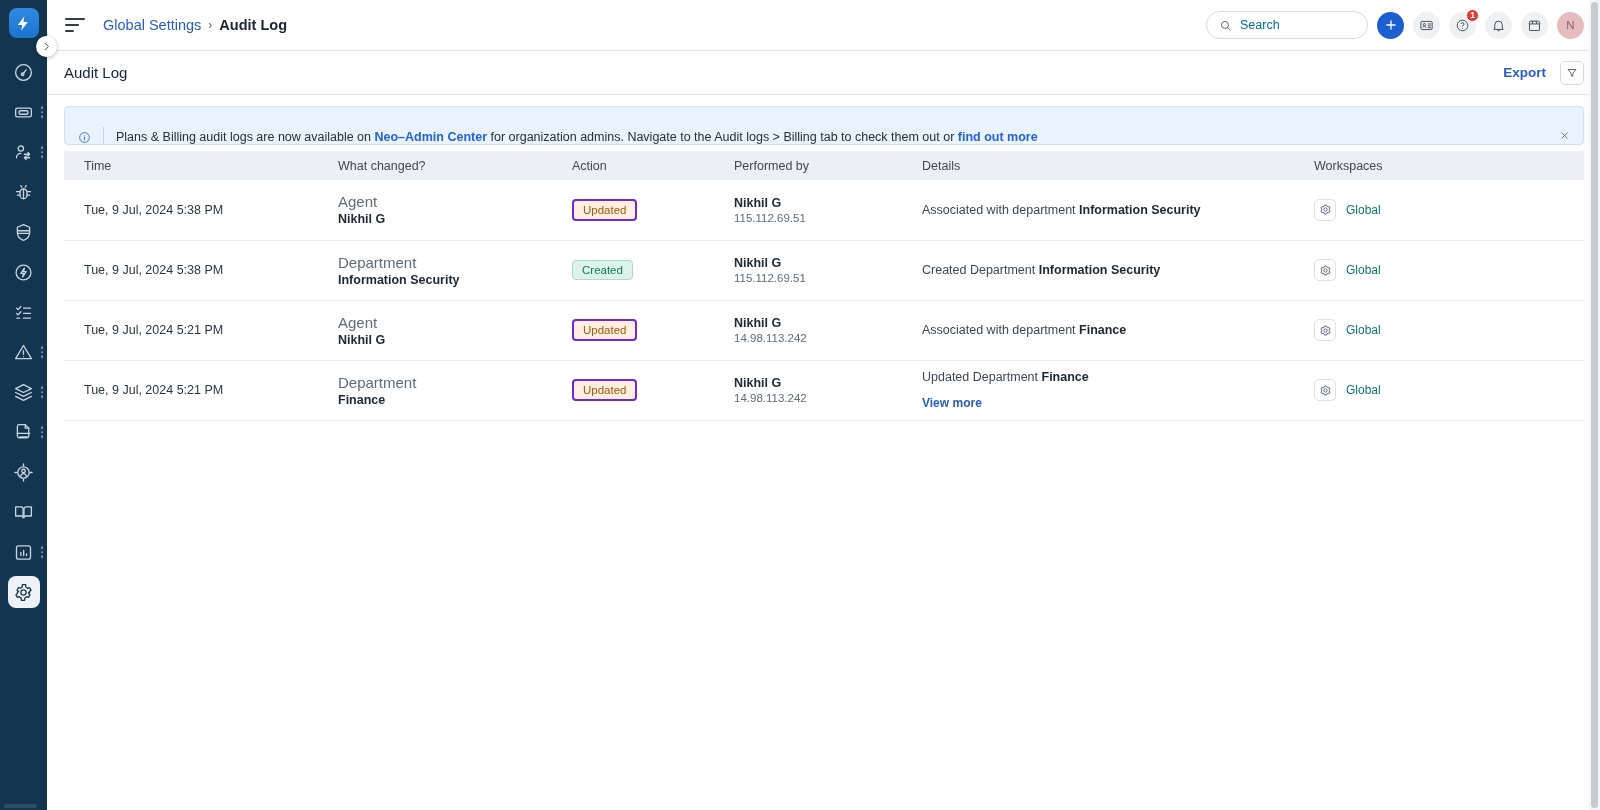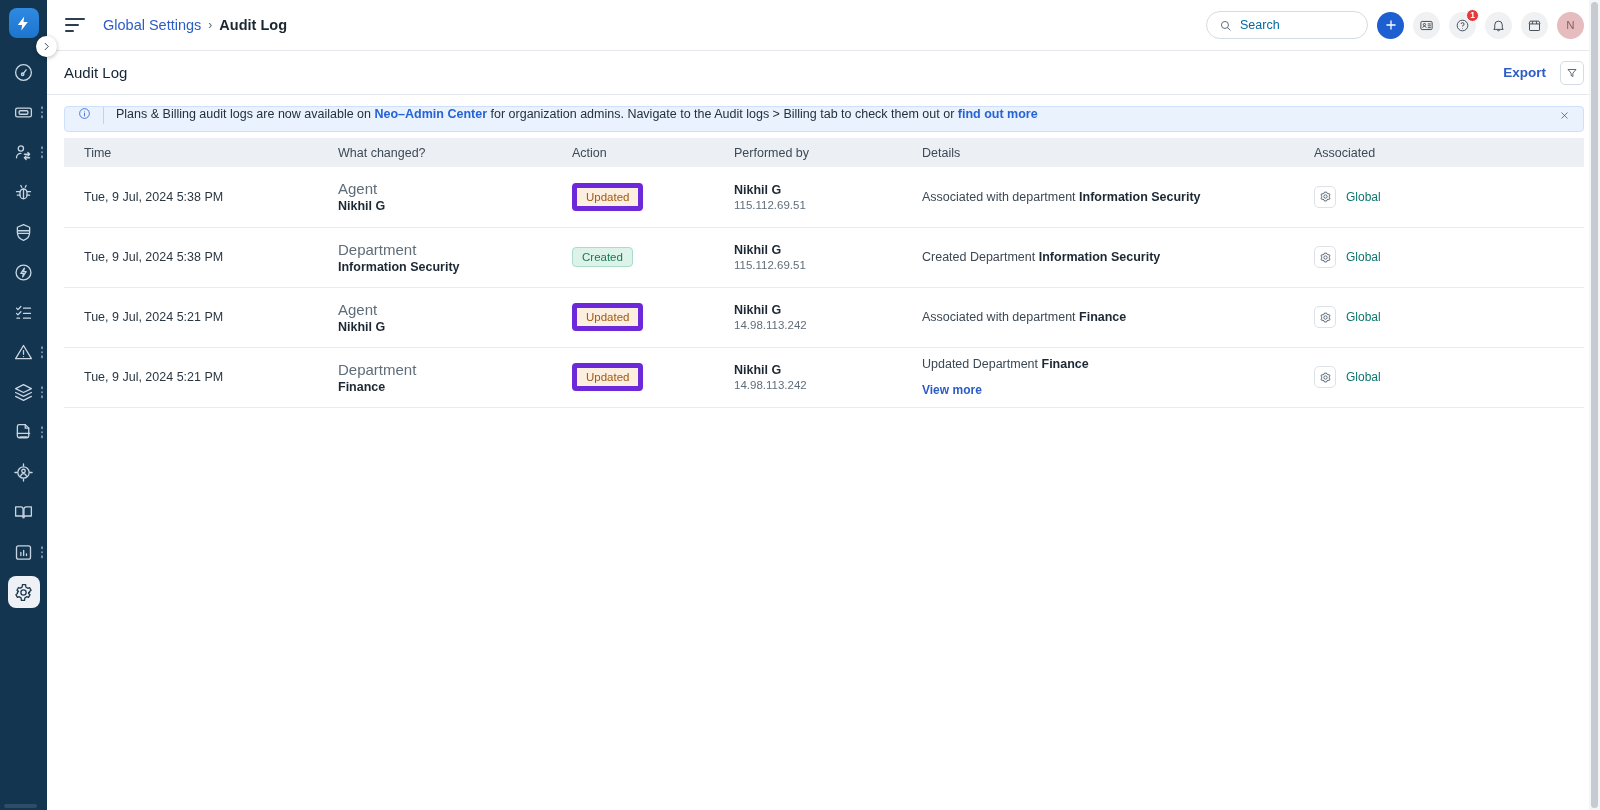--- a/index.html
+++ b/index.html
@@ -101,22 +101,22 @@
   .export-btn { color:#2c5cc5; font-size:13.5px; font-weight:700; cursor:pointer; }
   .filter-btn { width:24px; height:24px; border:1px solid #d5dbe2; border-radius:5px;
                 display:flex; align-items:center; justify-content:center; cursor:pointer; }
   .filter-btn svg { width:12px; height:12px; stroke:#2e3b47; fill:none; stroke-width:1.5;
                     stroke-linejoin:round; }
 
   
   .content { flex:1; padding: 11px 16px 0 17px; overflow:hidden; }
 
   .banner {
-    height: 26px; background:#eaf2fe; border:1px solid #cfe0fb; border-radius:4px;
-    display:flex; align-items:flex-start; padding: 0 10px 0 13px; margin-bottom: 6px;
+    height: 39px; background:#eaf2fe; border:1px solid #cfe0fb; border-radius:4px;
+    display:flex; align-items:flex-end; padding: 0 10px 0 13px; margin-bottom: 6px;
   }
   .banner-ico svg { width:13px; height:13px; stroke:#2c5cc5; fill:none; stroke-width:1.5; display:block; }
   .banner-div { width:1px; height:17px; background:#bfd4f5; margin: 0 12px; }
   .banner-text { font-size:12.5px; color:#23313d; }
   .banner-text b { color:#2563d6; font-weight:700; }
   .banner-text a { color:#2563d6; font-weight:700; text-decoration:none; cursor:pointer; }
   .banner-close { margin-left:auto; cursor:pointer; padding:3px; display:flex; }
   .banner-close svg { width:11px; height:11px; stroke:#3c4a56; stroke-width:1.5; fill:none;
                       stroke-linecap:round; }
 
@@ -134,21 +134,21 @@
   .col-what   { width:234px; }
   .col-action { width:162px; }
   .col-perf   { width:188px; }
   .col-det    { width:392px; }
   .col-ws     { width:auto; }
 
   td.c-time { color:#2a3742; padding-left:20px !important; }
   .what-sub { font-size:15px; color:#5f6d79; margin-bottom:2px; }
   .what-main { font-size:12.5px; color:#1c2833; font-weight:700; }
   .pill { display:inline-block; font-size:11.5px; padding:3px 9px; border-radius:4px; }
-  .pill.updated { background:#fdefdf; border:5px solid #6d28d9; color:#a05a12; }
+  .pill.updated { background:#fdefdf; border:2px solid #6d28d9; color:#a05a12; }
   .pill.created { background:#ddf3ea; border:1px solid #a9ddca; color:#16795a; }
   .perf-name { font-size:12.5px; color:#1c2833; font-weight:700; margin-bottom:2px; }
   .perf-ip { font-size:11.5px; color:#5f6d79; }
   .det-text { color:#3b4854; }
   .det-text b { color:#1c2833; font-weight:700; }
   .det-more { color:#2c5cc5; font-size:12px; font-weight:700; margin-top:12px; cursor:pointer; display:inline-block; }
   .ws-cell { display:flex; align-items:center; gap:10px; }
   .ws-ico { width:22px; height:22px; border:1px solid #dde2e8; border-radius:5px;
             display:flex; align-items:center; justify-content:center; flex:0 0 22px; }
   .ws-ico svg { width:13px; height:13px; stroke:#25384c; fill:none; stroke-width:1.3; }
@@ -430,21 +430,21 @@
             <col class="col-det">
             <col class="col-ws">
         </colgroup>
         <thead>
           <tr>
             <th class="col-time">Time</th>
             <th>What changed?</th>
             <th>Action</th>
             <th>Performed by</th>
             <th>Details</th>
-            <th>Associated</th>
+            <th>Workspaces</th>
           </tr>
         </thead>
         <tbody>
 
           <tr>
             <td class="c-time">Tue, 9 Jul, 2024 5:38 PM</td>
             <td>
               <div class="what-sub">Agent</div>
               <div class="what-main">Nikhil G</div>
             </td>

